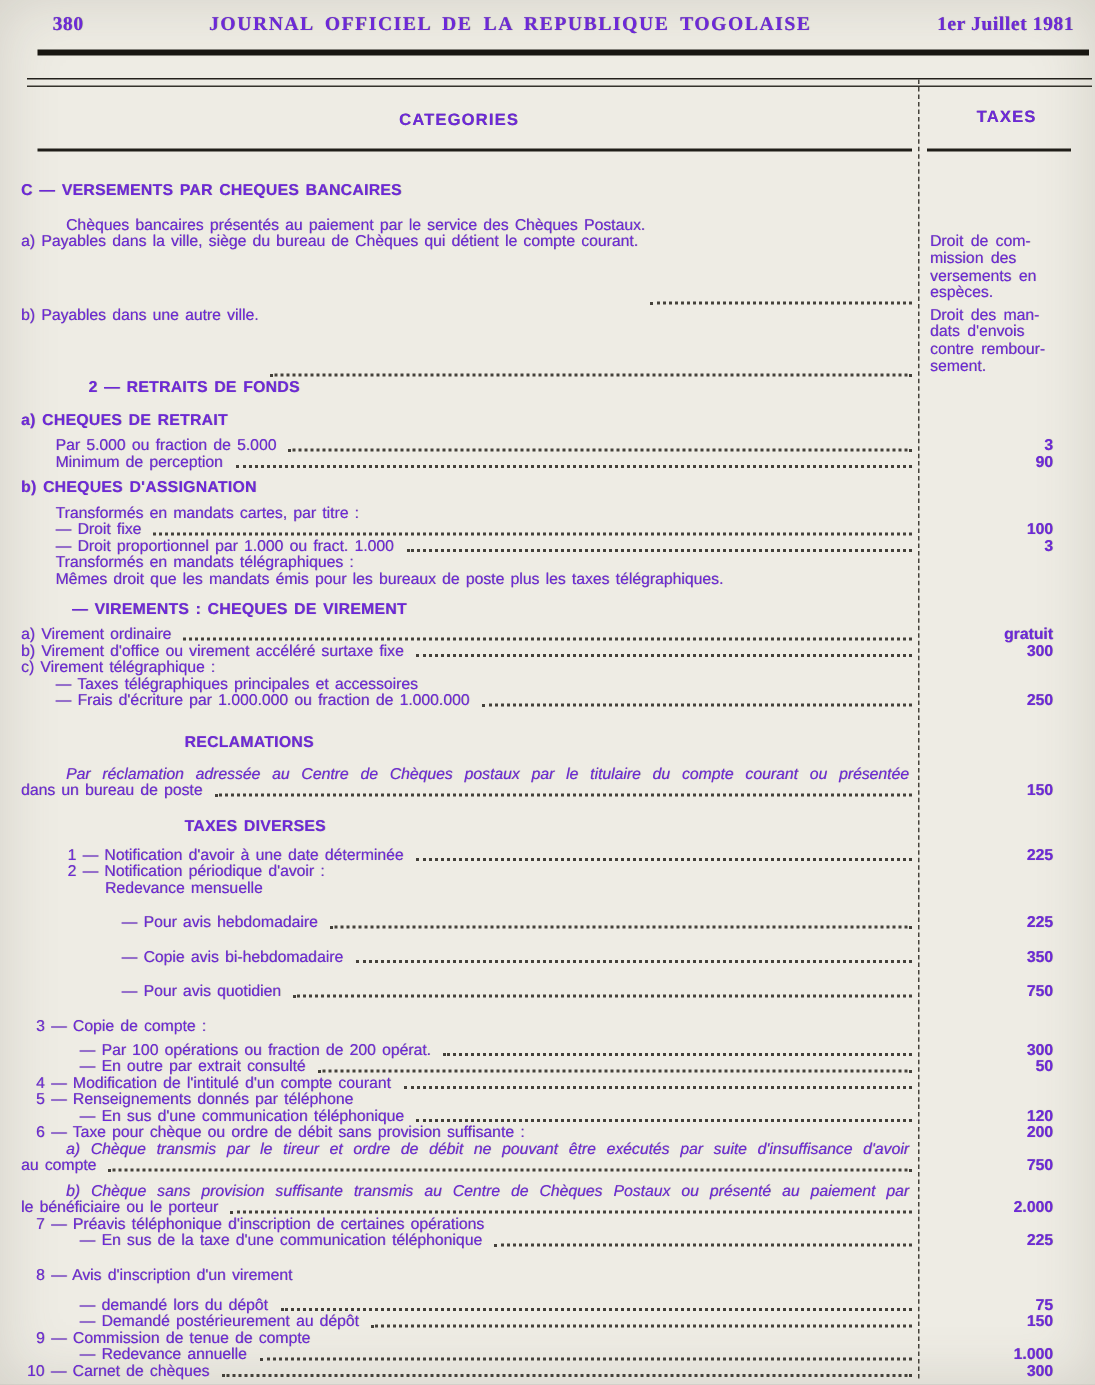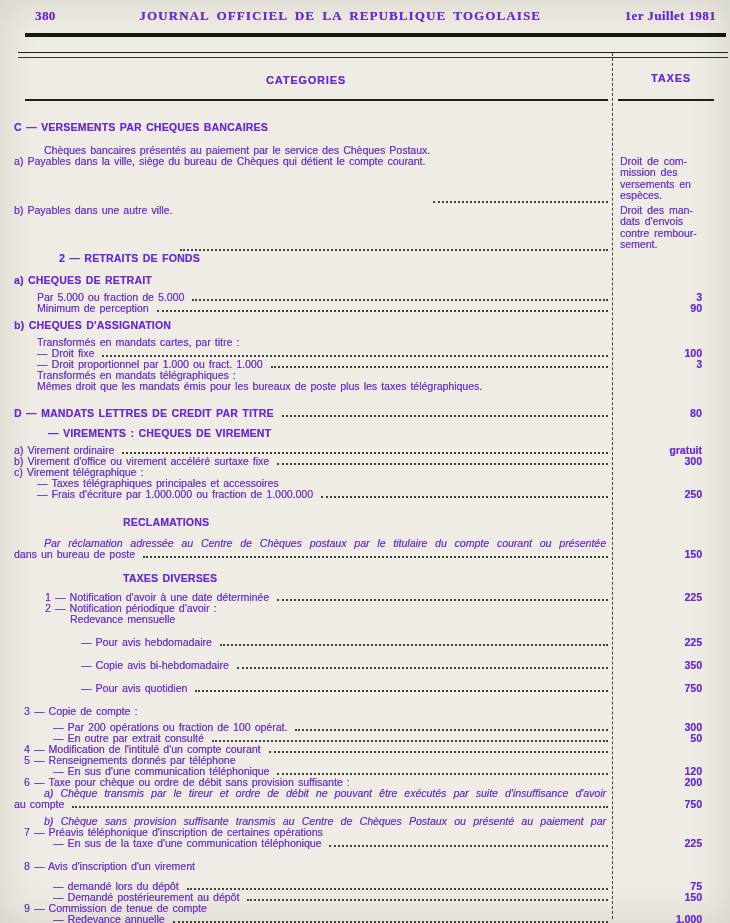--- a/index.html
+++ b/index.html
@@ -145,25 +145,20 @@
         <span class="lbl">— Droit proportionnel par 1.000 ou fract. 1.000</span>
         <span class="leader"></span>
         <span class="val">3</span>
       </div>
       <div class="row ind-l1">
         <span class="lbl">Transformés en mandats télégraphiques :</span>
       </div>
       <div class="row ind-l1">
         <span class="lbl">Mêmes droit que les mandats émis pour les bureaux de poste plus les taxes télégraphiques.</span>
       </div>
-      <div class="row ind-l0 bold" style="margin-top: 16px;">
-        <span class="lbl">D — MANDATS LETTRES DE CREDIT PAR TITRE</span>
-        <span class="leader"></span>
-        <span class="val">80</span>
-      </div>
       <div class="row ind-sec2 bold" style="margin-top: 9px;">
         <span class="lbl">— VIREMENTS : CHEQUES DE VIREMENT</span>
       </div>
       <div class="row ind-l0" style="margin-top: 6px;">
         <span class="lbl">a) Virement ordinaire</span>
         <span class="leader"></span>
         <span class="val">gratuit</span>
       </div>
       <div class="row ind-l0">
         <span class="lbl">b) Virement d'office ou virement accéléré surtaxe fixe</span>
@@ -218,21 +213,21 @@
       </div>
       <div class="row ind-l2b">
         <span class="lbl">— Pour avis quotidien</span>
         <span class="leader"></span>
         <span class="val">750</span>
       </div>
       <div class="row ind-l0b" style="margin-top: 12px;">
         <span class="lbl">3 — Copie de compte :</span>
       </div>
       <div class="row ind-l2c" style="margin-top: 5px;">
-        <span class="lbl">— Par 200 opérations ou fraction de 100 opérat.</span>
+        <span class="lbl">— Par 100 opérations ou fraction de 200 opérat.</span>
         <span class="leader"></span>
         <span class="val">300</span>
       </div>
       <div class="row ind-l2c">
         <span class="lbl">— En outre par extrait consulté</span>
         <span class="leader"></span>
         <span class="val">50</span>
       </div>
       <div class="row ind-l0b">
         <span class="lbl">4 — Modification de l'intitulé d'un compte courant</span>
@@ -256,20 +251,25 @@
         <span class="lbl">a) Chèque transmis par le tireur et ordre de débit ne pouvant être exécutés par suite d'insuffisance d'avoir</span>
       </div>
       <div class="row ind-l0">
         <span class="lbl">au compte</span>
         <span class="leader"></span>
         <span class="val">750</span>
       </div>
       <div class="row ind-lpar just" style="margin-top: 6px;">
         <span class="lbl">b) Chèque sans provision suffisante transmis au Centre de Chèques Postaux ou présenté au paiement par</span>
       </div>
+      <div class="row ind-l0">
+        <span class="lbl">le bénéficiaire ou le porteur</span>
+        <span class="leader"></span>
+        <span class="val">2.000</span>
+      </div>
       <div class="row ind-l0b">
         <span class="lbl">7 — Préavis téléphonique d'inscription de certaines opérations</span>
       </div>
       <div class="row ind-l2c">
         <span class="lbl">— En sus de la taxe d'une communication téléphonique</span>
         <span class="leader"></span>
         <span class="val">225</span>
       </div>
       <div class="row ind-l0b" style="margin-top: 12px;">
         <span class="lbl">8 — Avis d'inscription d'un virement</span>

